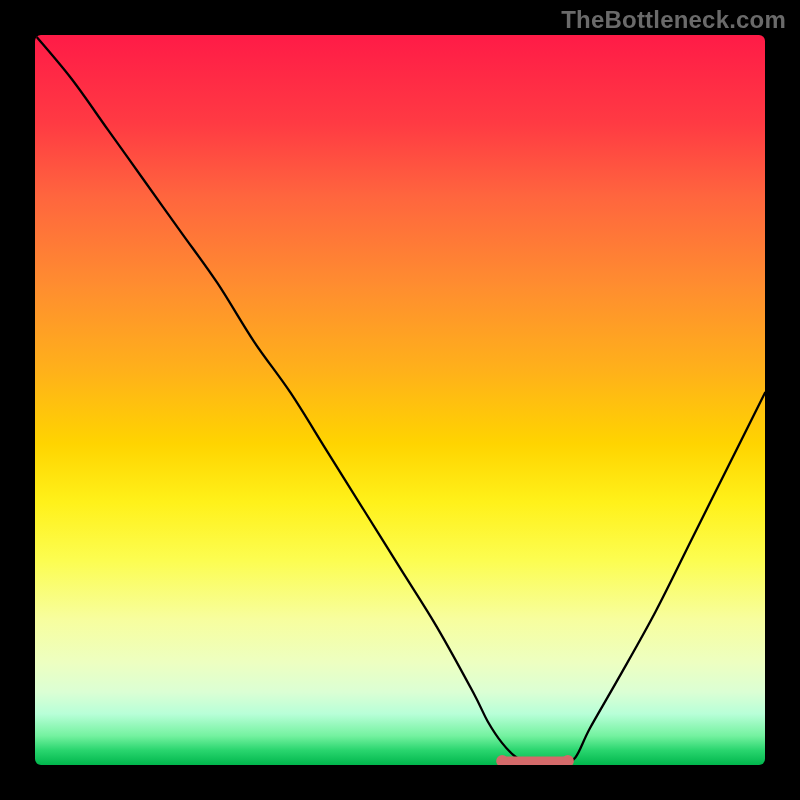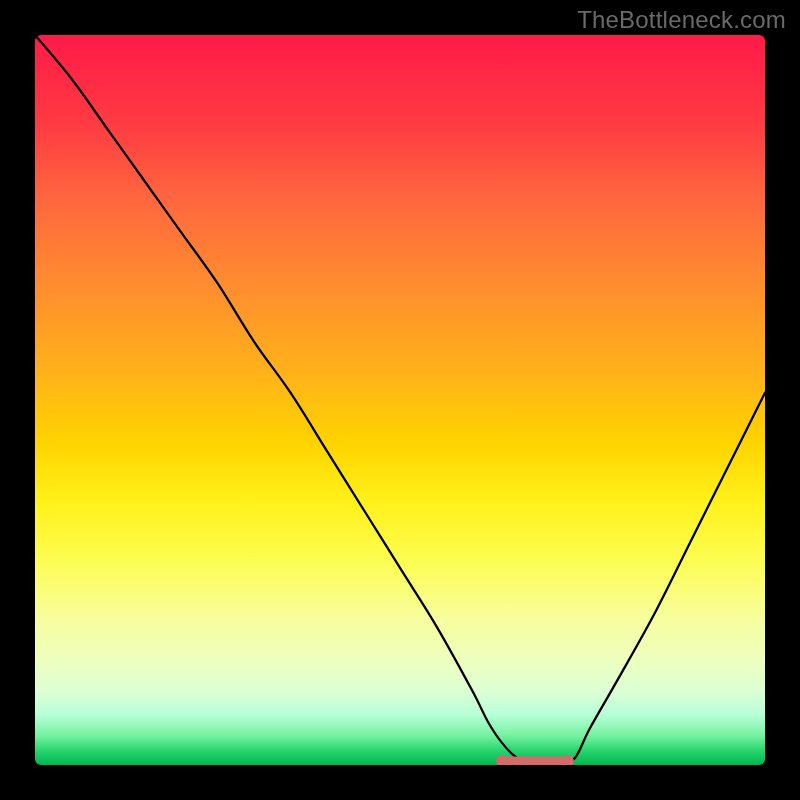--- a/index.html
+++ b/index.html
@@ -16,21 +16,21 @@
     width: 800px;
     height: 800px;
     background: #000;
   }
   .watermark {
     position: absolute;
     top: 6px;
     right: 14px;
     color: #6a6a6a;
     font-size: 24px;
-    font-weight: 400;
+    font-weight: 700;
     letter-spacing: 0.2px;
     z-index: 30;
   }
   .plot {
     position: absolute;
     left: 35px;
     top: 35px;
     width: 730px;
     height: 730px;
     border-radius: 6px;

